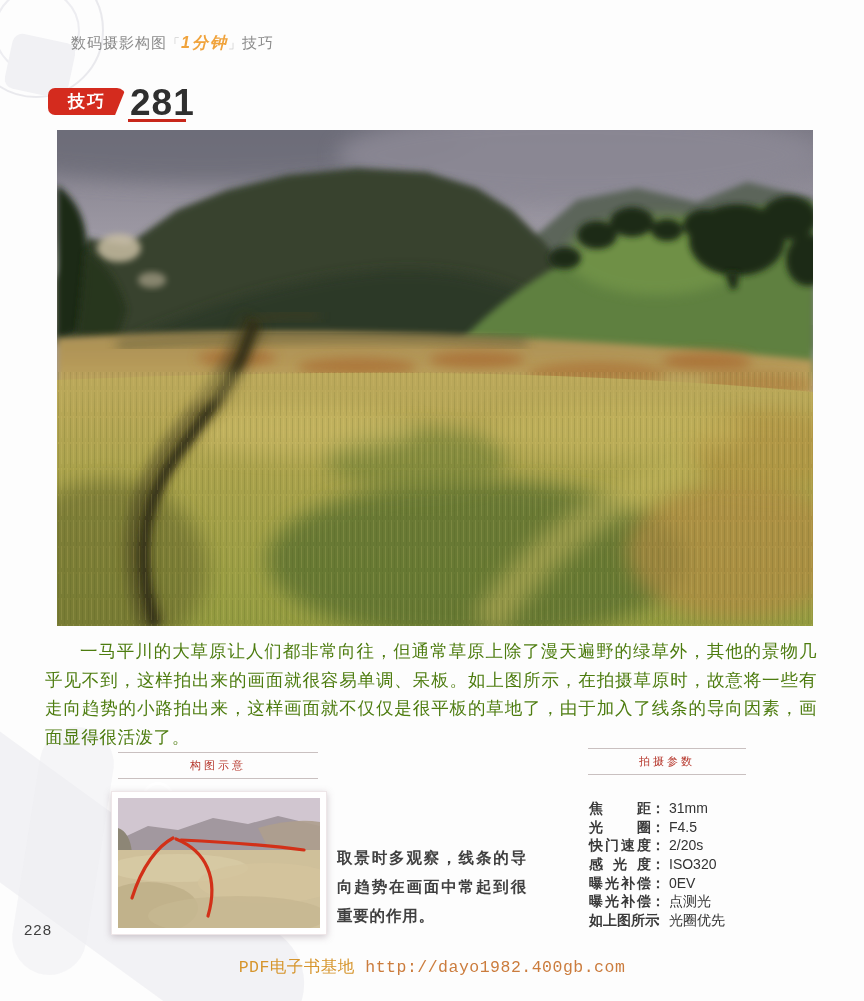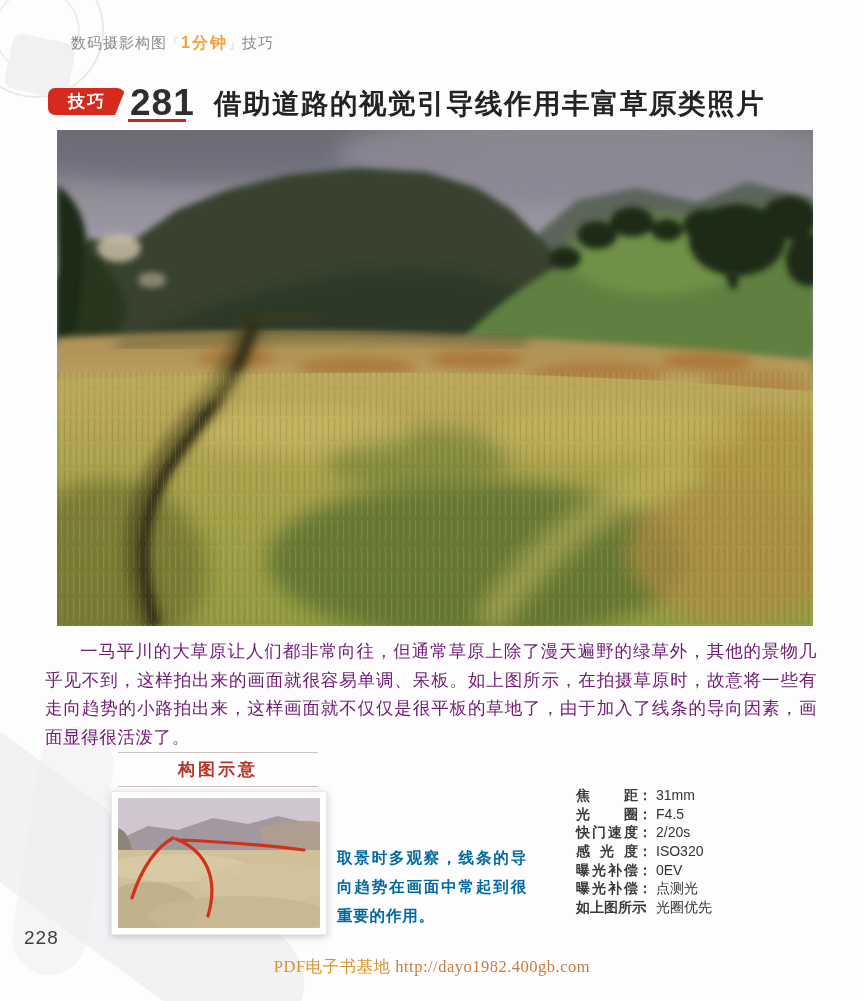--- a/index.html
+++ b/index.html
@@ -10,56 +10,56 @@
   .stamp-c1{position:absolute;left:-32px;top:-38px;width:132px;height:132px;border:2px solid #e4e4e8;border-radius:50%;opacity:.8;}
   .stamp-c2{position:absolute;left:-6px;top:-12px;width:82px;height:82px;border:2px solid #e9e9ed;border-radius:50%;opacity:.8;}
   .stamp-b1{position:absolute;left:8px;top:38px;width:64px;height:56px;background:#f1f1f4;border-radius:10px;transform:rotate(12deg);}
   .wm-band1{position:absolute;left:-60px;top:688px;width:480px;height:122px;background:#eaeaef;opacity:.55;border-radius:70px;transform:rotate(36deg);transform-origin:left top;}
   .wm-band2{position:absolute;left:26px;top:726px;width:74px;height:250px;background:#ededf2;opacity:.5;border-radius:40px;transform:rotate(9deg);}
   .wm-flower1{position:absolute;left:142px;top:782px;width:26px;height:26px;border:3px solid #fff;border-radius:50%;opacity:.85;}
   .wm-flower2{position:absolute;left:196px;top:826px;width:18px;height:18px;border:3px solid #fff;border-radius:50%;opacity:.8;}
 
   .header{position:absolute;left:71px;top:33px;font-size:15px;color:#8b8b8b;letter-spacing:1px;}
   .header .q{color:#bdbdbd;font-size:13px;}
-  .header .hl{color:#f0a33c;font-weight:bold;font-size:16px;letter-spacing:2px;}
+  .header .hl{color:#f0a33c;font-style:italic;font-weight:bold;font-size:16px;letter-spacing:2px;}
 
   .tip-badge{position:absolute;left:48px;top:88px;width:78px;height:27px;background:#d42b1e;color:#fff;
     font-size:17px;font-weight:bold;letter-spacing:2px;text-align:center;line-height:27px;
     border-radius:7px 9px 3px 7px;clip-path:polygon(0 0,100% 0,86% 100%,0 100%);}
   .tip-number{position:absolute;left:130px;top:82px;font-size:37px;font-weight:600;color:#2f2f2f;letter-spacing:1px;}
   .tip-underline{position:absolute;left:128px;top:119px;width:58px;height:3px;background:#c8271b;}
   .page-title{position:absolute;left:214px;top:86px;font-size:27.5px;font-weight:700;color:#232323;letter-spacing:1.5px;white-space:nowrap;}
 
   .main-photo{position:absolute;left:57px;top:130px;width:756px;height:496px;overflow:hidden;background:#9a97a3;}
   .main-photo svg{display:block;}
 
   .body-par{position:absolute;left:45px;top:637px;width:772px;font-size:17.5px;line-height:28.6px;
-    color:#701a75;text-align:justify;text-indent:2em;letter-spacing:.6px;}
+    color:#4d7c0f;text-align:justify;text-indent:2em;letter-spacing:.6px;}
 
   .section-label{position:absolute;border-top:1px solid #c9c0c0;border-bottom:1px solid #c9c0c0;
-    text-align:center;color:#b5352a;font-weight:bold;font-size:17px;letter-spacing:3px;padding:5px 0;}
+    text-align:center;color:#b5352a;font-weight:normal;font-size:11px;letter-spacing:3px;padding:5px 0;}
   .label-comp{left:118px;top:752px;width:200px;}
   .label-param{left:588px;top:748px;width:158px;}
 
   .comp-photo{position:absolute;left:111px;top:791px;background:#fff;padding:6px;
     box-shadow:0 2px 7px rgba(120,100,115,.35);border:1px solid #eee6e8;}
   .comp-photo svg{display:block;}
 
   .comp-caption{position:absolute;left:337px;top:843px;width:190px;font-size:15.5px;font-weight:700;
-    color:#0369a1;line-height:29px;letter-spacing:.8px;text-align:justify;}
-
-  .param-list{position:absolute;left:576px;top:786px;list-style:none;margin:0;padding:0;font-size:14px;color:#333;}
+    color:#404040;line-height:29px;letter-spacing:.8px;text-align:justify;}
+
+  .param-list{position:absolute;left:576px;top:786px;list-style:none;margin:13px;padding:0;font-size:14px;color:#333;}
   .param-list li{height:18.7px;line-height:18.7px;white-space:nowrap;}
   .pname{display:inline-block;width:62px;text-align:justify;text-align-last:justify;font-weight:700;color:#3a3a3a;}
   .pcolon{font-weight:700;color:#3a3a3a;margin-right:4px;}
   .pval{font-weight:500;color:#333;}
 
-  .page-number{position:absolute;left:24px;top:921px;font-size:19px;color:#3f3f3f;letter-spacing:1px;margin-top:6px;}
+  .page-number{position:absolute;left:24px;top:921px;font-size:15px;color:#3f3f3f;letter-spacing:1px;}
   .footer-center{position:absolute;left:0;top:956px;width:864px;text-align:center;
-    font-family:Liberation Serif, serif;font-size:16.5px;letter-spacing:.5px;}
+    font-family:Liberation Mono, monospace;font-size:16.5px;letter-spacing:.5px;}
   .footer-site{color:#d6952c;}
   .footer-url{color:#cb7c3d;}
 </style>
 </head>
 <body>
 
 <div class="page">
 
   <div class="stamp-c1"></div>
   <div class="stamp-c2"></div>
@@ -69,21 +69,20 @@
   <div class="wm-flower1"></div>
   <div class="wm-flower2"></div>
 
   <div class="header">
     <span>数码摄影构图</span><span class="q">「</span><span class="hl">1分钟</span><span class="q">」</span><span>技巧</span>
   </div>
 
   <div class="tip-badge">技巧</div>
   <div class="tip-number">281</div>
   <div class="tip-underline"></div>
-  <h1 class="page-title" style="margin:0;">借助道路的视觉引导线作用丰富草原类照片</h1>
 
   <div class="main-photo">
     <svg viewBox="0 0 756 496" width="756" height="496">
       <defs>
         <linearGradient id="skyG" x1="0" x2="0" y1="0" y2="1">
           <stop offset="0%" stop-color="#7c7a86"></stop>
             <stop offset="45%" stop-color="#98949f"></stop>
             <stop offset="100%" stop-color="#b3aeb8"></stop>
         </linearGradient>
         <linearGradient id="fgG" x1="0" x2="0" y1="0" y2="1">
@@ -179,20 +178,21 @@
       <rect width="202" height="130" fill="#ffffff" opacity="0.12"></rect>
       <g stroke="#d23018" stroke-width="3.2" fill="none" stroke-linecap="round">
         <path d="M55,40 C40,48 24,68 14,100"></path>
         <path d="M58,41 C88,53 101,80 90,118"></path>
         <path d="M63,42 C105,44 150,47 186,52"></path>
       </g>
     </svg>
   </div>
   <div class="comp-caption">取景时多观察，线条的导向趋势在画面中常起到很重要的作用。</div>
 
+  <div class="section-label label-param">拍摄参数</div>
   <ul class="param-list">
     <li><span class="pname">焦距</span><span class="pcolon">：</span><span class="pval">31mm</span></li>
     <li><span class="pname">光圈</span><span class="pcolon">：</span><span class="pval">F4.5</span></li>
     <li><span class="pname">快门速度</span><span class="pcolon">：</span><span class="pval">2/20s</span></li>
     <li><span class="pname">感光度</span><span class="pcolon">：</span><span class="pval">ISO320</span></li>
     <li><span class="pname">曝光补偿</span><span class="pcolon">：</span><span class="pval">0EV</span></li>
     <li><span class="pname">曝光补偿</span><span class="pcolon">：</span><span class="pval">点测光</span></li>
     <li><span class="pname">如上图所示</span><span class="pcolon">：</span><span class="pval">光圈优先</span></li>
   </ul>
 

